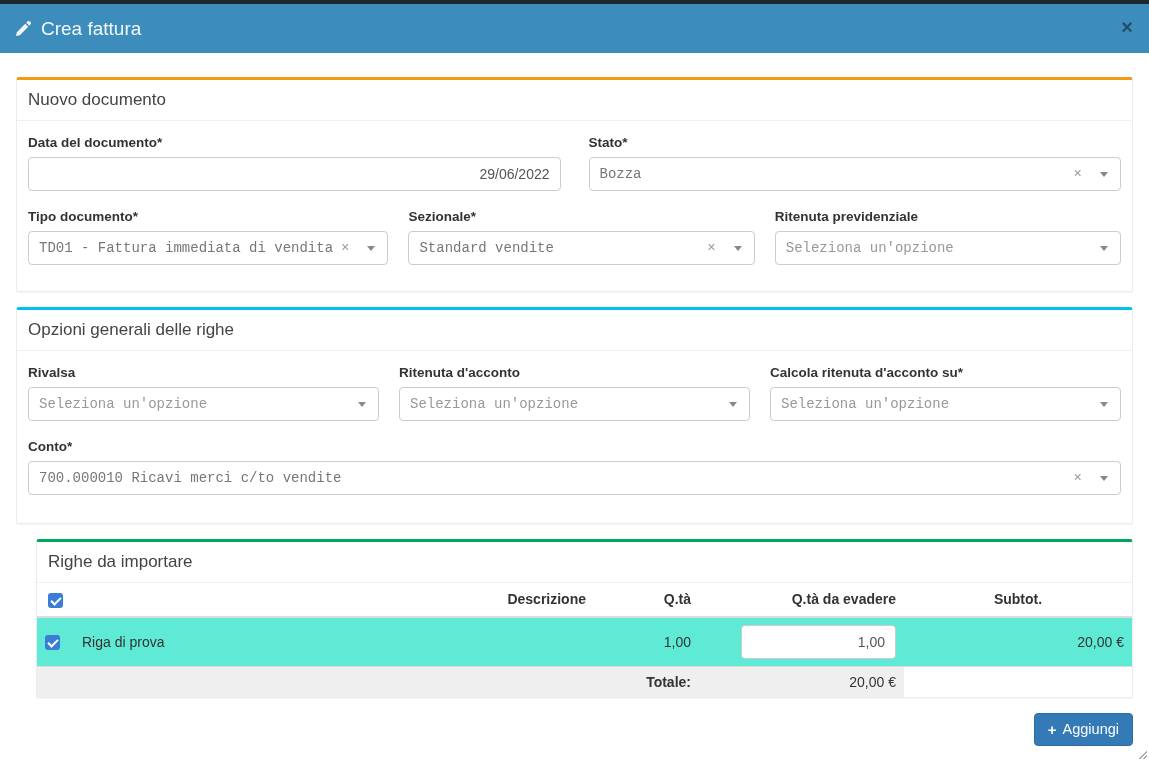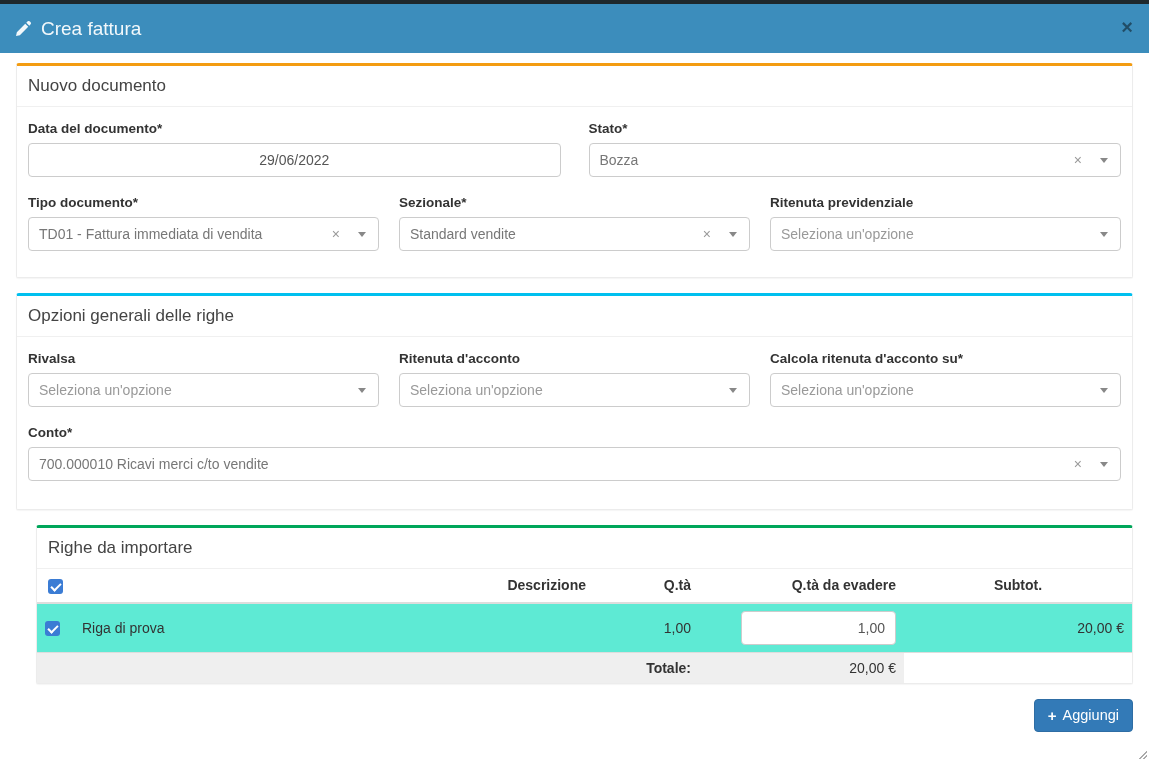--- a/index.html
+++ b/index.html
@@ -17,21 +17,21 @@
     height:49px; background:#3c8dbc; color:#fff;
     display:flex; align-items:center; padding:0 16px;
   }
   .modal-title { font-size:19px; display:flex; align-items:center; gap:10px; font-weight:normal; color:#f2f8fb; }
   .pencil-icon { display:inline-flex; }
   .close-btn {
     margin-left:auto; background:none; border:none; cursor:pointer;
     font-size:20px; font-weight:bold; line-height:1; color:rgba(0,0,0,0.45);
     align-self:flex-start; margin-top:13px;
   }
-  .modal-body { padding:10px 16px 0 16px; }
+  .modal-body { padding:24px 16px 0 16px; }
 
   .panel {
     background:#fff;
     border:1px solid #ececec;
     border-top-width:3px;
     border-top-style:solid;
     border-radius:3px 3px 2px 2px;
     margin-bottom:15px;
     box-shadow:0 1px 1px rgba(0,0,0,0.04);
   }
@@ -44,37 +44,37 @@
 
   .grid-2 { display:grid; grid-template-columns:1fr 1fr; column-gap:32px; row-gap:18px;gap:28px; }
   .grid-3 { display:grid; grid-template-columns:1fr 1fr 1fr; column-gap:32px; row-gap:18px;gap:20px; }
   .field label {
     display:block; font-weight:bold; font-size:13.5px; color:#333; margin-bottom:7px;
   }
   .control {
     height:34px; width:100%;
     border:1px solid #ccc; border-radius:4px; background:#fff;
     display:flex; align-items:center; padding:0 10px;
-    font-size:14px; color:#777; cursor:pointer;
+    font-size:14px; color:#777; cursor:pointer;font-family:Liberation Mono, monospace;
   }
   .control .value { flex:1; text-align:left; color:#777; white-space:nowrap; overflow:hidden; }
   .control .value.placeholder { color:#999; }
   .control .clear-x { color:#999; font-size:14px; margin:0 18px 0 8px; line-height:1; }
   .caret {
     width:0; height:0; margin-right:2px;
     border-left:4px solid transparent; border-right:4px solid transparent;
     border-top:5px solid #888;
   }
   input.text-input {
     height:34px; width:100%;
     border:1px solid #ccc; border-radius:4px;
     font-family:inherit; font-size:14px; color:#555; padding:0 10px;
     outline:none; background:#fff;
   }
-  input.center { text-align:center; }
+  input.center { text-align:right; }
   .full { margin-top:18px; }
 
   
   table.rows-table { width:100%; border-collapse:collapse; font-size:14px; }
   table.rows-table th, table.rows-table td { padding:8px; vertical-align:middle; }
   table.rows-table thead th { border-bottom:2px solid #ddd; font-weight:bold; color:#333; text-align:right; }
   table.rows-table thead th.r { text-align:right; }
   table.rows-table thead th.c { text-align:center; }
   table.rows-table tbody td { background:#5eead4; border-bottom:1px solid #ddd; }
   table.rows-table td.r { text-align:right; }

